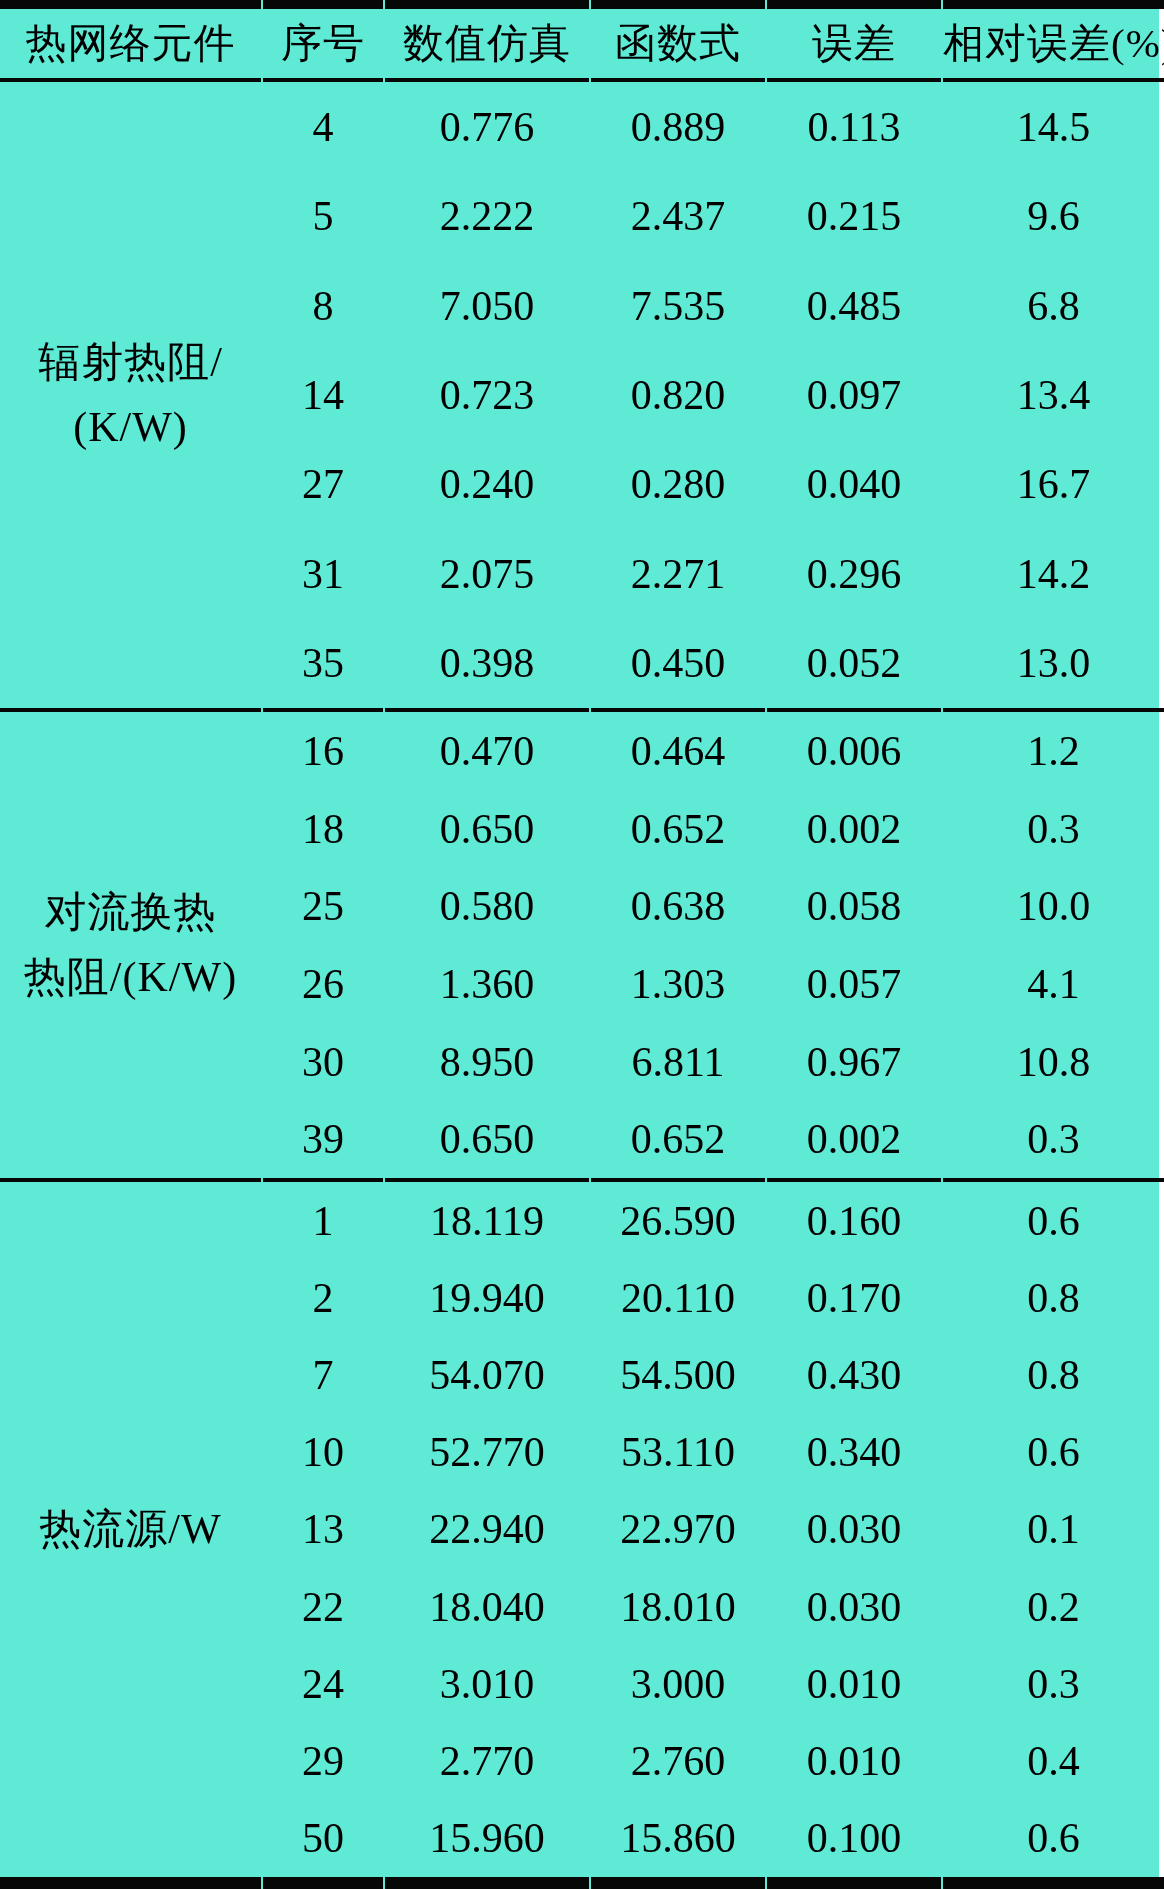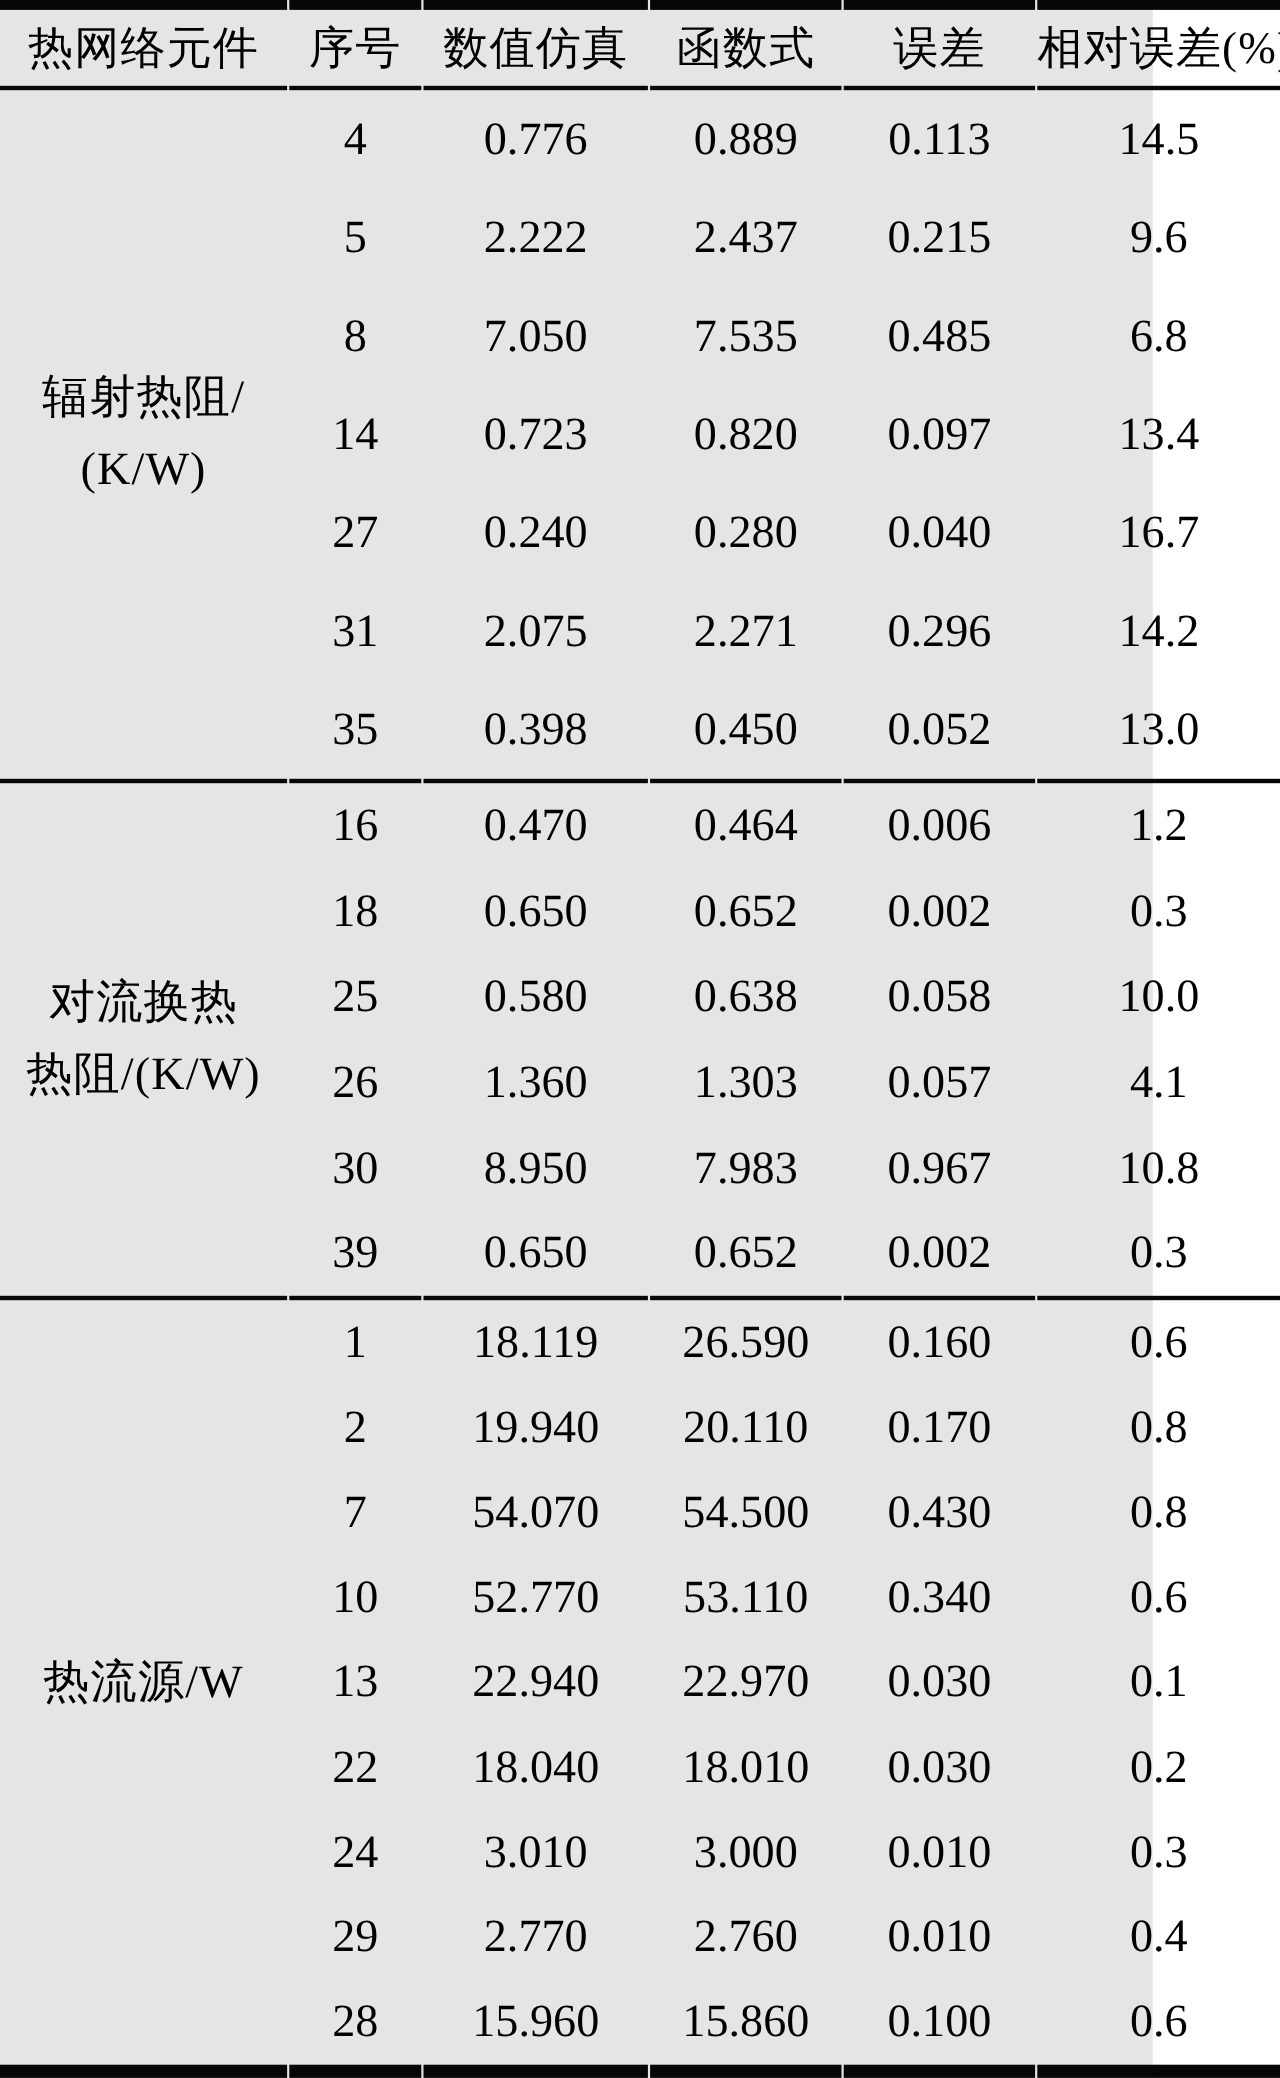--- a/index.html
+++ b/index.html
@@ -11,25 +11,25 @@
     width: 1164px;
     height: 1889px;
     background: #ffffff;
     color: #000000;
     font-family: "Liberation Serif", "DejaVu Serif", serif;
     font-size: 42px;
     overflow: hidden;
   }
   .table {
     --cols: 261px 120px 204px 174px 174px 221px;
-    width: 1048px;
+    width: 1159px;
     height: 1889px;
     display: flex;
     flex-direction: column;
-    background: #e5e5e5;
+    background: #5eead4;
   }
   .hline, .header-row, .row {
     display: grid;
     grid-template-columns: var(--cols);
     column-gap: 2px;
   }
   .hline span { background: #070707; display: block; }
   .topline span    { height: 9px; }
   .rule span       { height: 4px; }
   .bottomline span { height: 12px; }
@@ -224,21 +224,21 @@
     <span class="cell">1.360</span>
     <span class="cell">1.303</span>
     <span class="cell">0.057</span>
     <span class="cell">4.1</span>
   </div>
 
   <div class="row">
     <span class="cell"></span>
     <span class="cell">30</span>
     <span class="cell">8.950</span>
-    <span class="cell">7.983</span>
+    <span class="cell">6.811</span>
     <span class="cell">0.967</span>
     <span class="cell">10.8</span>
   </div>
 
   <div class="row">
     <span class="cell"></span>
     <span class="cell">39</span>
     <span class="cell">0.650</span>
     <span class="cell">0.652</span>
     <span class="cell">0.002</span>
@@ -328,21 +328,21 @@
     <span class="cell"></span>
     <span class="cell">29</span>
     <span class="cell">2.770</span>
     <span class="cell">2.760</span>
     <span class="cell">0.010</span>
     <span class="cell">0.4</span>
   </div>
 
   <div class="row">
     <span class="cell"></span>
-    <span class="cell">28</span>
+    <span class="cell">50</span>
     <span class="cell">15.960</span>
     <span class="cell">15.860</span>
     <span class="cell">0.100</span>
     <span class="cell">0.6</span>
   </div>
 </div>
   </section>
 </div>
 
     <div class="hline bottomline">

